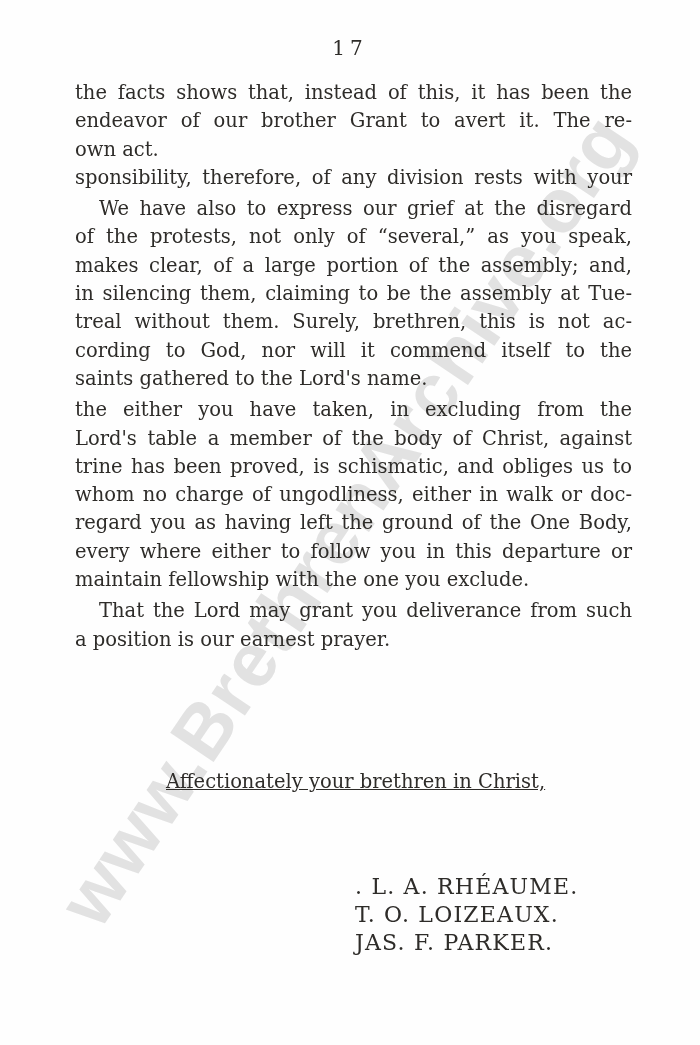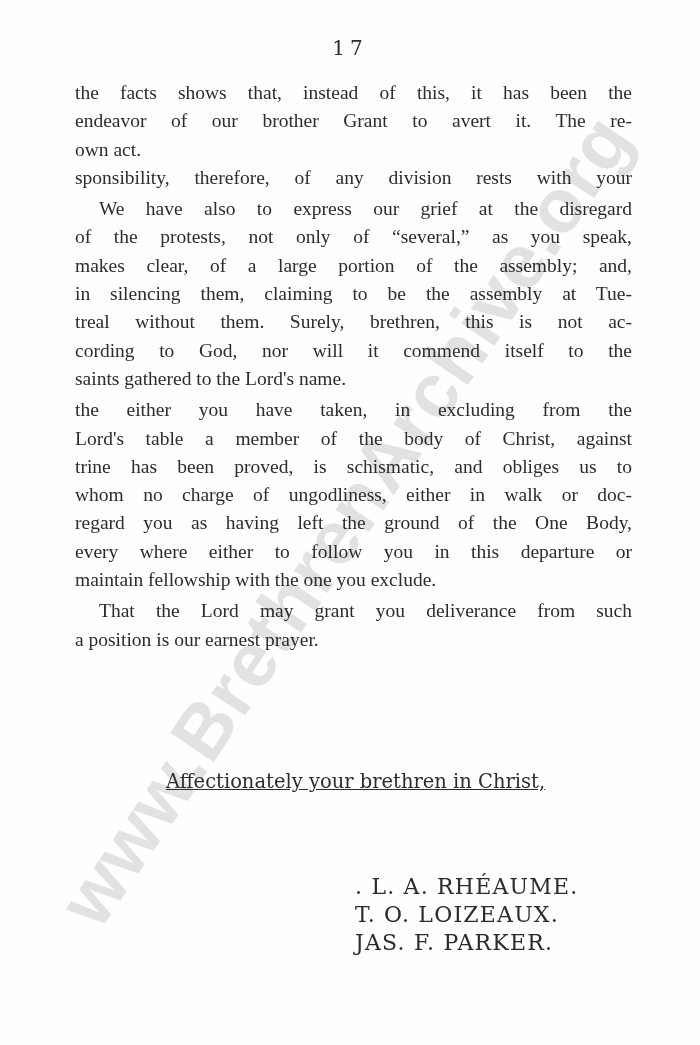--- a/index.html
+++ b/index.html
@@ -43,21 +43,21 @@
   }
   .body-text {
     position: absolute;
     top: 79px;
     left: 75px;
     width: 557px;
     font-size: 19.5px;
     line-height: 28.3px;
     z-index: 1;
   }
-  .para { margin: 0 0 3px 0; font-family: Liberation Serif, serif; }
+  .para { margin: 0 0 3px 0; }
   .line { text-align: left; }
   .jl { text-align: justify; text-align-last: justify; }
   .ind { text-indent: 24px; }
   .close1 {
     position: absolute;
     top: 770px;
     left: 166px;
     font-size: 19.5px;
     z-index: 1;
     text-decoration: underline;

